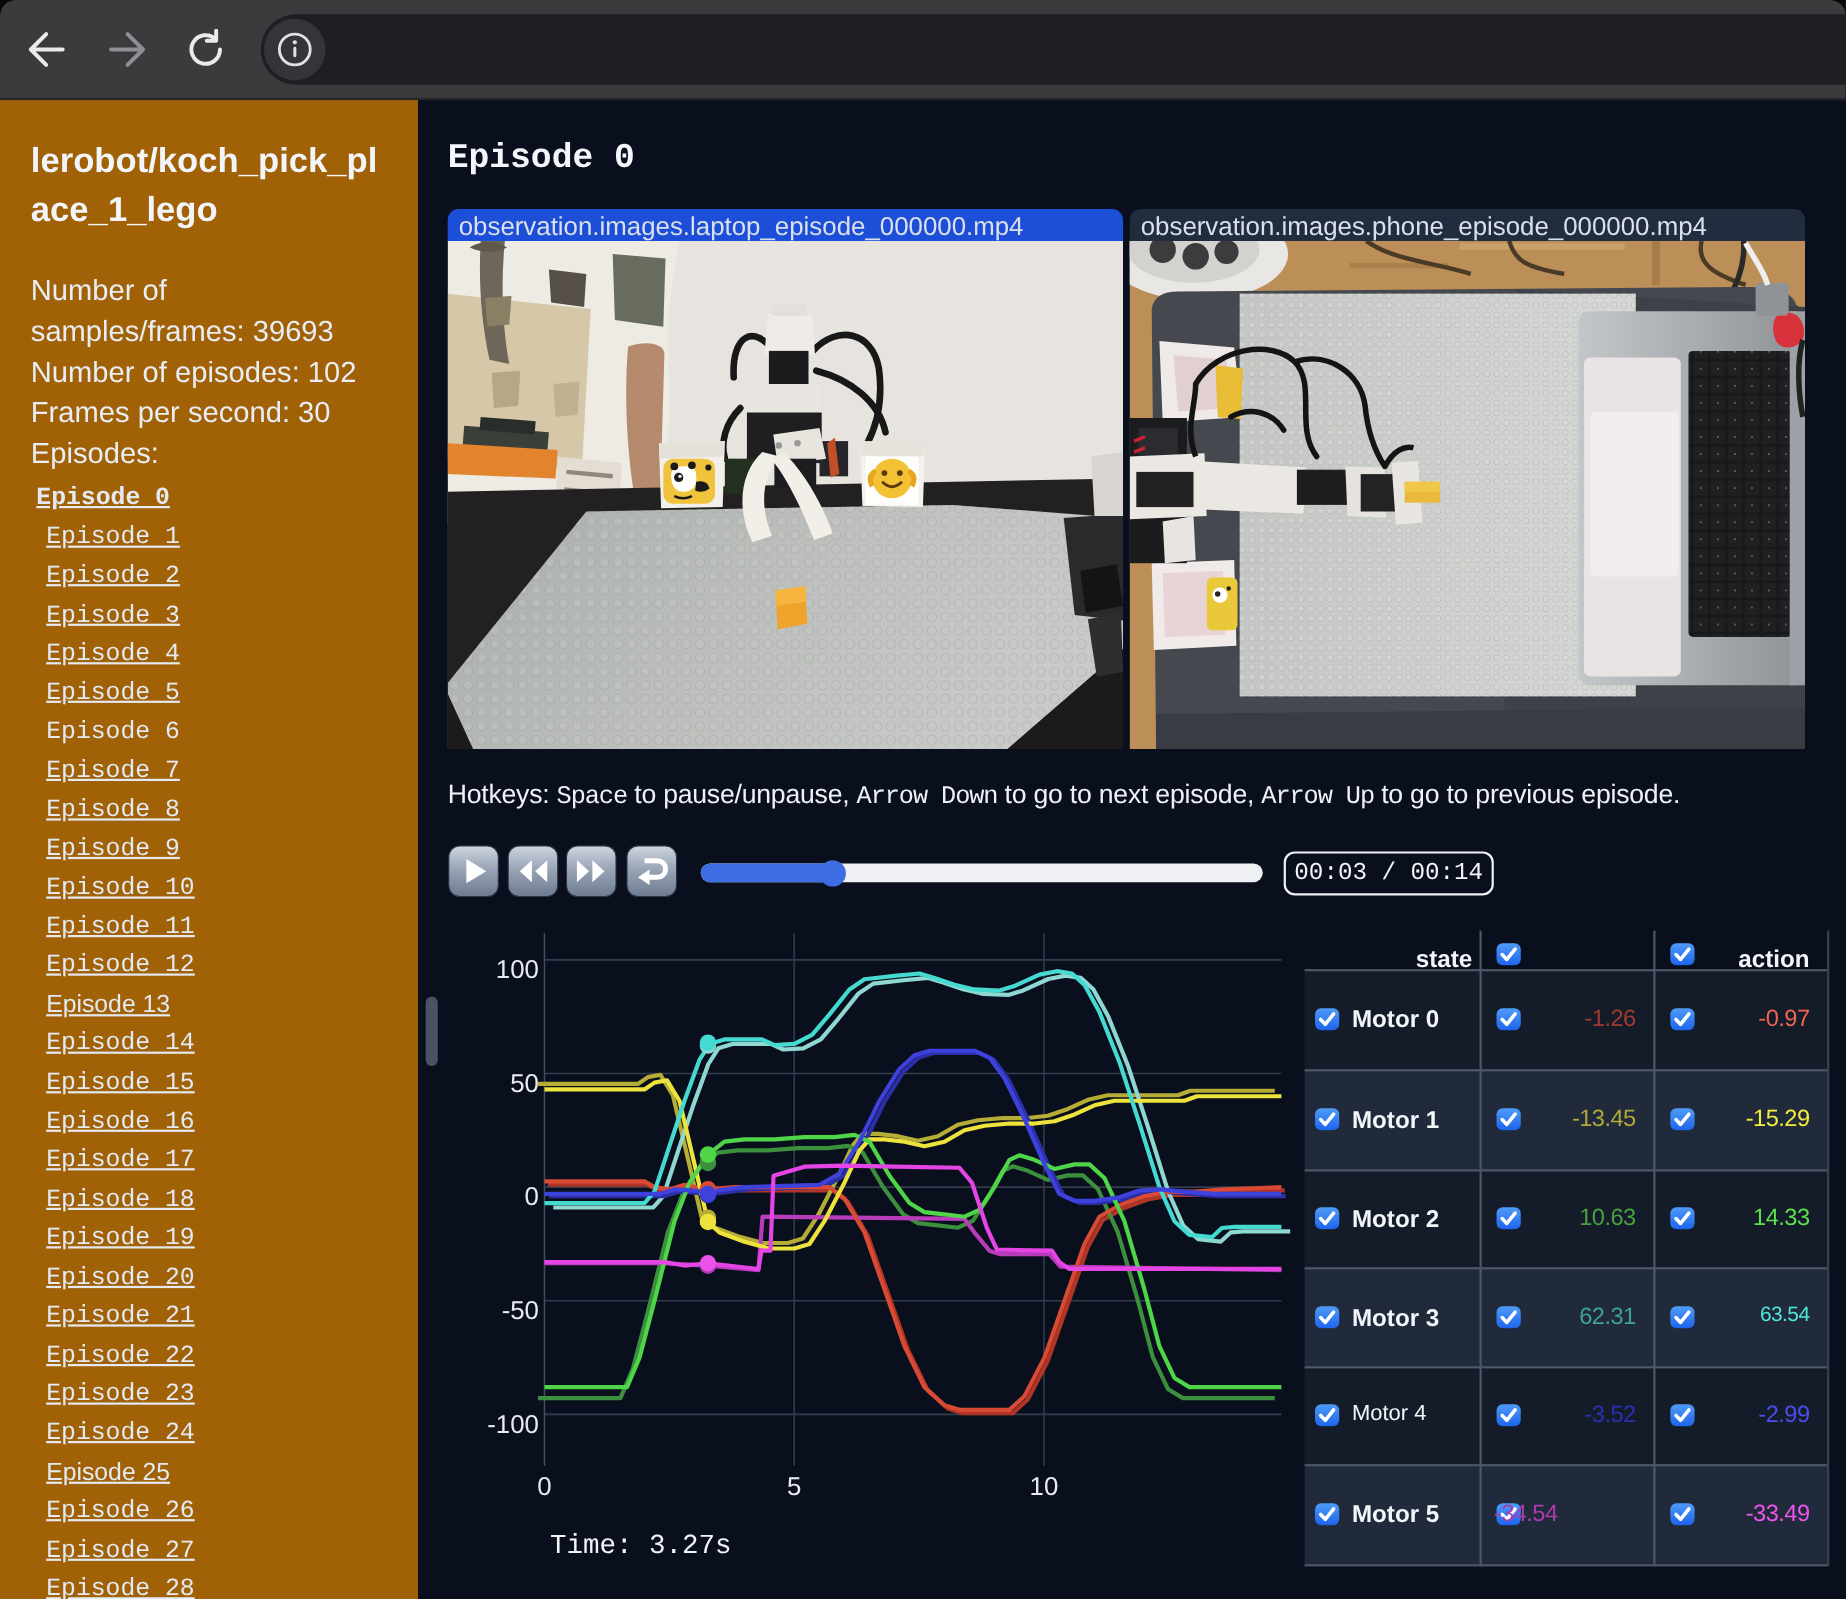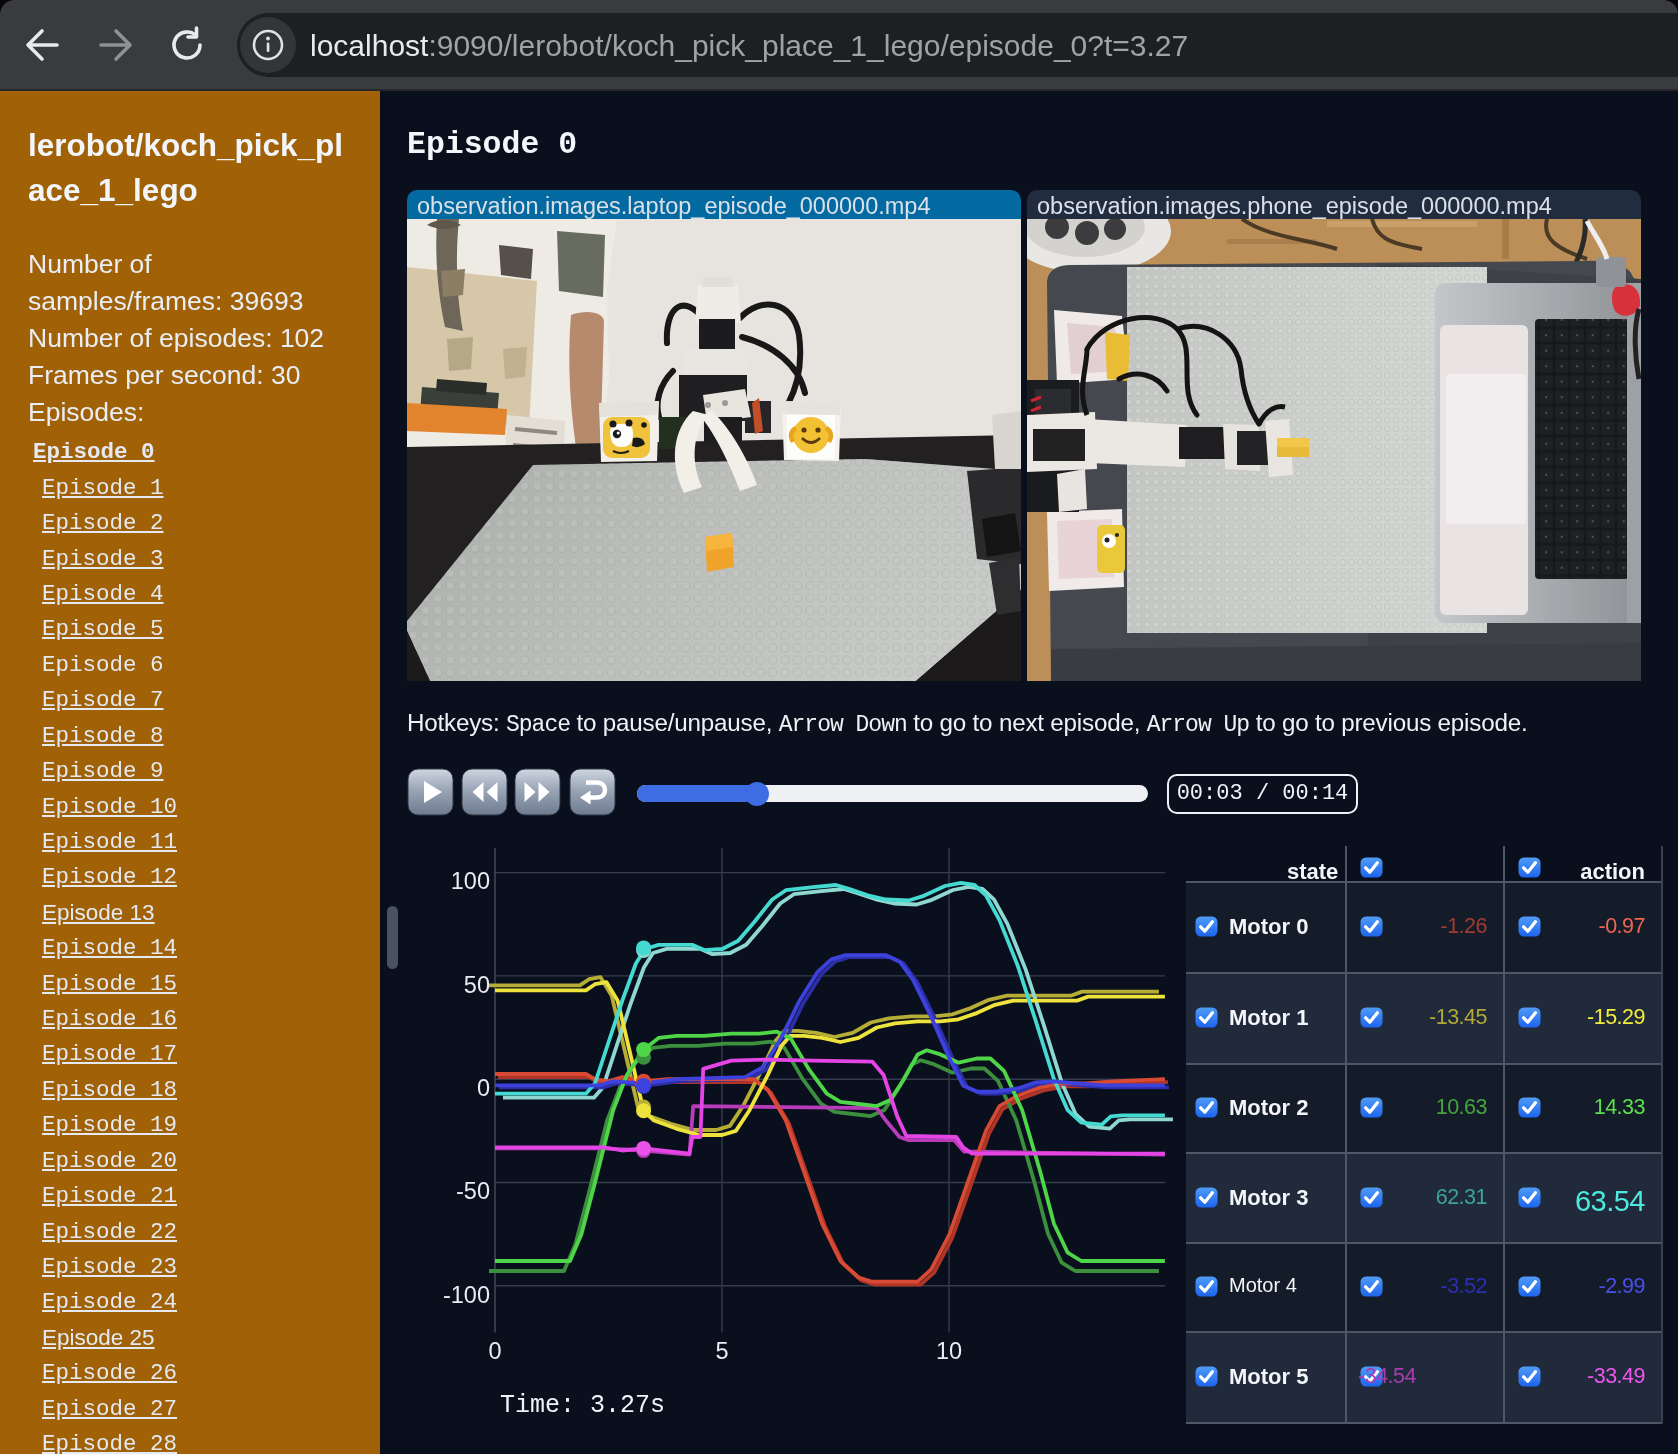--- a/index.html
+++ b/index.html
@@ -31,21 +31,20 @@
       <path d="M32 19 A13 13 0 1 1 28.2 9.8" stroke="#e9eaec" stroke-width="3.6" fill="none" stroke-linecap="round"></path>
       <path d="M28.5 2 L28.5 11 L20 11" stroke="#e9eaec" stroke-width="3.6" fill="none" stroke-linecap="round" stroke-linejoin="round"></path>
     </svg>
 <div style="position:absolute;left:237px;top:13px;width:1500px;height:64px;border-radius:32px;background:#1e1f22"></div>
 <div style="position:absolute;left:240px;top:17px;width:56px;height:56px;border-radius:28px;background:#343539"></div>
 <svg style="position:absolute;left:252px;top:29px" width="32" height="32" viewBox="0 0 32 32">
       <circle cx="16" cy="16" r="14" stroke="#dfe1e5" stroke-width="2.6" fill="none"></circle>
       <rect x="14.7" y="13.5" width="2.7" height="9.5" rx="1.3" fill="#dfe1e5"></rect>
       <circle cx="16" cy="9.5" r="1.9" fill="#dfe1e5"></circle>
     </svg>
-<div style="position:absolute;left:310px;top:29px;font-size:30px;white-space:nowrap"><span style="color:#e9eaed">localhost</span><span style="color:#9fa3a8">:9090/lerobot/koch_pick_place_1_lego/episode_0?t=3.27</span></div>
 <div style="position:absolute;left:0;top:0;width:14px;height:14px;background:radial-gradient(circle at 14px 14px, transparent 13.5px, #08080a 14px)"></div>
 <div style="position:absolute;right:0;top:0;width:14px;height:14px;background:radial-gradient(circle at 0 14px, transparent 13.5px, #08080a 14px)"></div>
 </div>
 <div style="position:absolute;left:0;top:91px;width:380px;height:1363px;background:#a16207;overflow:hidden">
 <div style="position:absolute;left:28px;top:32px;font-size:31.5px;font-weight:bold;color:#f2f5fa;line-height:45px">lerobot/koch_pick_pl<br>ace_1_lego</div>
 <div style="position:absolute;left:28px;top:158px;font-size:26.5px;color:#e9edf4;white-space:nowrap">Number of</div>
 <div style="position:absolute;left:28px;top:195px;font-size:26.5px;color:#e9edf4;white-space:nowrap">samples/frames: 39693</div>
 <div style="position:absolute;left:28px;top:232px;font-size:26.5px;color:#e9edf4;white-space:nowrap">Number of episodes: 102</div>
 <div style="position:absolute;left:28px;top:269px;font-size:26.5px;color:#e9edf4;white-space:nowrap">Frames per second: 30</div>
 <div style="position:absolute;left:28px;top:306px;font-size:26.5px;color:#e9edf4;white-space:nowrap">Episodes:</div>
@@ -74,21 +73,21 @@
     <div style="position:absolute;left:42px;top:1127.5px;font-family:'Liberation Mono',monospace;font-size:22.5px;color:#e4e9f2;text-decoration:underline;white-space:nowrap">Episode 22</div>
     <div style="position:absolute;left:42px;top:1163.0px;font-family:'Liberation Mono',monospace;font-size:22.5px;color:#e4e9f2;text-decoration:underline;white-space:nowrap">Episode 23</div>
     <div style="position:absolute;left:42px;top:1198.4px;font-family:'Liberation Mono',monospace;font-size:22.5px;color:#e4e9f2;text-decoration:underline;white-space:nowrap">Episode 24</div>
     <div style="position:absolute;left:42px;top:1233.8px;font-family:Liberation Sans, sans-serif;font-size:22.5px;color:#e4e9f2;text-decoration:underline;white-space:nowrap">Episode 25</div>
     <div style="position:absolute;left:42px;top:1269.2px;font-family:'Liberation Mono',monospace;font-size:22.5px;color:#e4e9f2;text-decoration:underline;white-space:nowrap">Episode 26</div>
     <div style="position:absolute;left:42px;top:1304.6px;font-family:'Liberation Mono',monospace;font-size:22.5px;color:#e4e9f2;text-decoration:underline;white-space:nowrap">Episode 27</div>
     <div style="position:absolute;left:42px;top:1340.1px;font-family:'Liberation Mono',monospace;font-size:22.5px;color:#e4e9f2;text-decoration:underline;white-space:nowrap">Episode 28</div>
 </div>
 <div style="position:absolute;left:386.5px;top:906px;width:11.5px;height:63px;border-radius:6px;background:#4a5263"></div>
 <div style="position:absolute;left:407px;top:127px;font-family:'Liberation Mono',monospace;font-size:31.5px;font-weight:bold;color:#f3f6fa">Episode 0</div>
-<div style="position:absolute;left:407px;top:190px;width:614px;height:29px;background:#0369a1;border-radius:10px 10px 0 0;overflow:hidden">
+<div style="position:absolute;left:407px;top:190px;width:614px;height:29px;background:#1d4ed8;border-radius:10px 10px 0 0;overflow:hidden">
     <div style="position:absolute;left:10px;top:3px;font-size:23.5px;color:#dae0e9;white-space:nowrap">observation.images.laptop_episode_000000.mp4</div>
   </div>
 <div style="position:absolute;left:1027px;top:190px;width:614px;height:29px;background:#212c3f;border-radius:10px 10px 0 0;overflow:hidden">
     <div style="position:absolute;left:10px;top:3px;font-size:23.5px;color:#dae0e9;white-space:nowrap">observation.images.phone_episode_000000.mp4</div>
   </div>
 <svg style="position:absolute;left:407px;top:219px" width="614" height="462" viewBox="0 0 614 462">
 <defs>
 <pattern id="studL" width="12.4" height="12.4" patternUnits="userSpaceOnUse">
   <circle cx="6" cy="6" r="4.3" fill="#c5c8c4"></circle>
         <circle cx="6" cy="7.2" r="4.3" fill="none" stroke="#9b9f9a" stroke-width="1"></circle>
@@ -399,21 +398,21 @@
 <div style="position:absolute;left:1229px;top:1185px;font-size:22px;font-weight:bold;color:#f2f5f9">Motor 3</div>
 <svg style="position:absolute;left:1360px;top:1187px" width="23" height="21" viewBox="0 0 23 21">
     <rect x="0.5" y="0.5" width="22" height="20" rx="5.5" fill="url(#cbg)"></rect>
     <path d="M5.6 10.8 L9.8 15.2 L17.4 5.8" stroke="#fff" stroke-width="3.2" fill="none" stroke-linecap="round" stroke-linejoin="round"></path>
   </svg>
 <div style="position:absolute;left:1287px;top:1185px;width:200px;text-align:right;font-size:21.5px;letter-spacing:-0.5px;color:#3da396">62.31</div>
 <svg style="position:absolute;left:1518px;top:1187px" width="23" height="21" viewBox="0 0 23 21">
     <rect x="0.5" y="0.5" width="22" height="20" rx="5.5" fill="url(#cbg)"></rect>
     <path d="M5.6 10.8 L9.8 15.2 L17.4 5.8" stroke="#fff" stroke-width="3.2" fill="none" stroke-linecap="round" stroke-linejoin="round"></path>
   </svg>
-<div style="position:absolute;left:1445px;top:1185px;width:200px;text-align:right;font-size:29px;letter-spacing:-0.5px;color:#4fe8de">63.54</div>
+<div style="position:absolute;left:1445px;top:1185px;width:200px;text-align:right;font-size:19px;letter-spacing:-0.5px;color:#4fe8de">63.54</div>
 <svg style="position:absolute;left:1195px;top:1276px" width="23" height="21" viewBox="0 0 23 21">
     <rect x="0.5" y="0.5" width="22" height="20" rx="5.5" fill="url(#cbg)"></rect>
     <path d="M5.6 10.8 L9.8 15.2 L17.4 5.8" stroke="#fff" stroke-width="3.2" fill="none" stroke-linecap="round" stroke-linejoin="round"></path>
   </svg>
 <div style="position:absolute;left:1229px;top:1274px;font-size:20px;font-weight:normal;color:#f2f5f9">Motor 4</div>
 <svg style="position:absolute;left:1360px;top:1276px" width="23" height="21" viewBox="0 0 23 21">
     <rect x="0.5" y="0.5" width="22" height="20" rx="5.5" fill="url(#cbg)"></rect>
     <path d="M5.6 10.8 L9.8 15.2 L17.4 5.8" stroke="#fff" stroke-width="3.2" fill="none" stroke-linecap="round" stroke-linejoin="round"></path>
   </svg>
 <div style="position:absolute;left:1287px;top:1274px;width:200px;text-align:right;font-size:21.5px;letter-spacing:-0.5px;color:#2b2fb5">-3.52</div>

